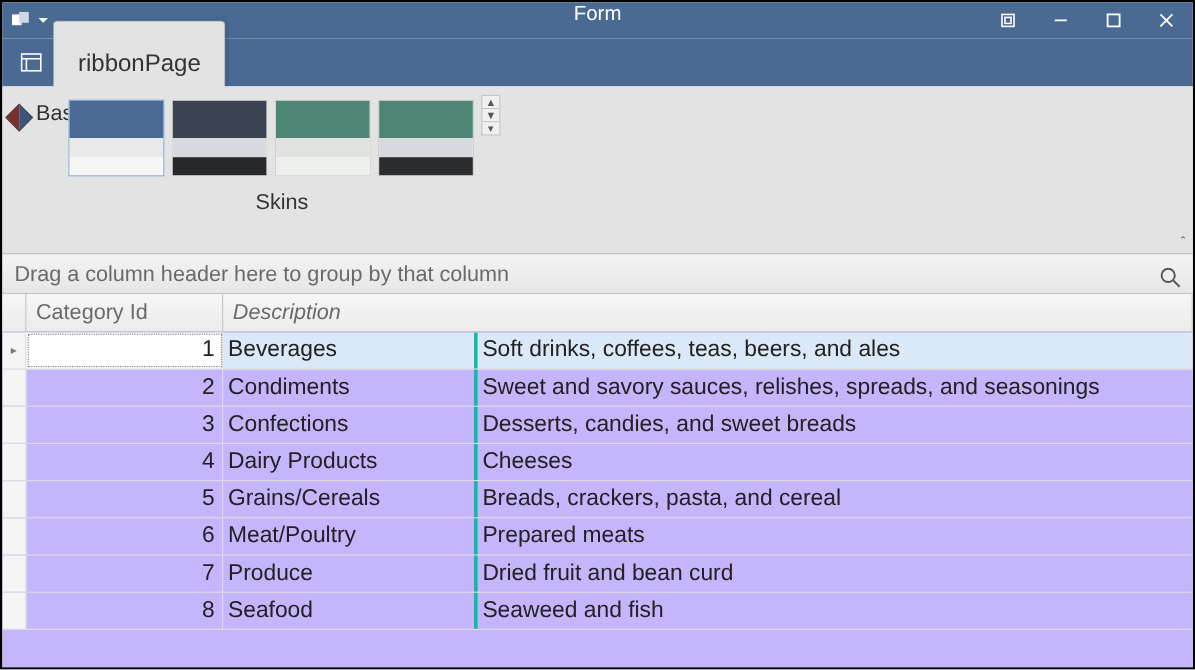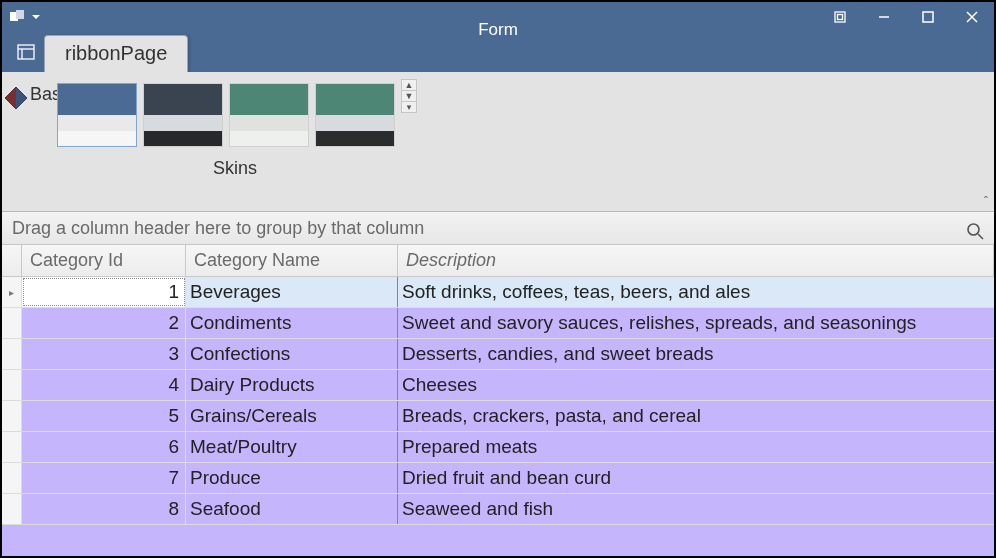--- a/index.html
+++ b/index.html
@@ -6,30 +6,30 @@
   html, body { margin:0; padding:0; font-family: "Segoe UI", Arial, sans-serif; font-size:15px; color:#333; }
   .window { width:996px; height:558px; border:2px solid #000; background:#fff; display:flex; flex-direction:column; position:relative; }
 
   
   .titlebar { height:30px; background:#4a6a94; display:flex; align-items:center; color:#fff; position:relative; }
   .titlebar .app-icon { width:16px; height:14px; margin:0 4px 0 8px; position:relative; }
   .titlebar .app-icon::before { content:""; position:absolute; left:0; top:2px; width:8px; height:9px; background:#fff; }
   .titlebar .app-icon::after  { content:""; position:absolute; left:6px; top:0; width:8px; height:9px; background:#cfd8e4; }
   .titlebar .drop { width:8px; height:8px; margin-left:2px; display:inline-block; }
   .titlebar .drop svg{ display:block;}
-  .titlebar .title { position:absolute; left:0; right:0; text-align:center; top:18px; font-size:17px; pointer-events:none; }
+  .titlebar .title { position:absolute; left:0; right:0; text-align:center; top:0; font-size:17px; pointer-events:none; }
   .win-controls { position:absolute; right:0; top:0; display:flex; height:100%; }
   .win-btn { width:44px; height:100%; display:flex; align-items:center; justify-content:center; color:#fff; }
   .win-btn svg { stroke:#fff; fill:none; }
 
   
   .ribbon-head { height:40px; background:#4a6a94; display:flex; align-items:flex-end; padding-left:8px; }
   .qat-icon { width:24px; height:24px; margin:0 6px 8px 4px; display:flex; align-items:center; justify-content:center; }
   .qat-icon svg { stroke:#fff; fill:none; }
-  .ribbon-tab { background:#e3e3e3; border:1px solid #9aa4ae; border-bottom:none; border-top-left-radius:4px; border-top-right-radius:4px; padding:6px 20px 8px 20px; font-size:20px; color:#333; position:relative; top:1px; box-shadow:2px 0 3px rgba(0,0,0,0.15); }
+  .ribbon-tab { background:#e3e3e3; border:1px solid #9aa4ae; border-bottom:none; border-top-left-radius:4px; border-top-right-radius:4px; padding:24px 20px 8px 20px; font-size:20px; color:#333; position:relative; top:1px; box-shadow:2px 0 3px rgba(0,0,0,0.15); }
 
   
   .ribbon-body { height:140px; background:#e3e3e3; border-bottom:1px solid #b5b9bd; display:flex; position:relative; padding-top:6px; }
   .ribbon-collapse { position:absolute; right:6px; bottom:2px; font-size:12px; color:#666; }
   .group-basic { width:50px; display:flex; flex-direction:row; align-items:flex-start; justify-content:flex-start; padding-top:6px; font-size:18px; }
   .group-basic .basic-icon { width:28px; height:28px; margin-bottom:2px; }
   .group-basic .chev { font-size:10px; color:#555; margin-top:-2px;}
   .group-skins { display:flex; flex-direction:column; align-items:center; }
   .gallery { display:flex; align-items:flex-start; border:1px solid transparent; }
   .swatches { display:flex; gap:6px; padding:4px; }
@@ -49,21 +49,21 @@
   .grid { flex:1; overflow:hidden; background:#c4b5fd; display:flex; flex-direction:column; }
   .grid-header { display:flex; height:32px; background:linear-gradient(#f6f6f6,#ececec); border-bottom:1px solid #c9c9c9; color:#6a6a6a; font-size:18px; }
   .indicator-col { width:20px; border-right:1px solid #c9c9c9; background:linear-gradient(#f6f6f6,#ececec); }
   .col { display:flex; align-items:center; padding:0 8px; border-right:1px solid #c9c9c9; }
   .col-id { width:164px; }
   .col-name { width:212px; }
   .col-desc { flex:1;font-style:italic; }
   .grid-rows { flex:1; overflow:auto; }
   .row { display:flex; height:31px; font-size:19px; color:#222; border-bottom:1px solid #dcdcdc; }
   .row .cell-id { width:164px; text-align:right; padding-right:6px; border-right:1px solid #dcdcdc; display:flex; align-items:center; justify-content:flex-end;}
-  .row .cell-name { width:212px; padding-left:4px; border-right:1px solid #14b8a6; display:flex; align-items:center;}
+  .row .cell-name { width:212px; padding-left:4px; border-right:3px solid #14b8a6; display:flex; align-items:center;}
   .row .cell-desc { flex:1; padding-left:4px; display:flex; align-items:center;text-align:center;}
   .row .ind { width:20px; border-right:1px solid #dcdcdc; display:flex; align-items:center; justify-content:center; font-size:10px; color:#777; background:#f5f5f5;}
   .row.focused { background:#dbe8f7; }
   .row.focused .cell-id { outline:1px dotted #888; outline-offset:-2px; background:#fff; }
 </style>
 </head>
 <body>
 
 <div class="window">
 
@@ -172,21 +172,20 @@
         <circle cx="7.5" cy="7.5" r="5.5"></circle>
           <line x1="12" y1="12" x2="17" y2="17"></line>
       </svg>
     </span>
   </div>
 
   <div class="grid">
     <div class="grid-header">
       <div class="indicator-col"></div>
       <div class="col col-id">Category Id</div>
-      <div class="col col-name">Category Name</div>
       <div class="col col-desc">Description</div>
     </div>
     <div class="grid-rows" id="grid-rows">
         <div class="row focused">
           <div class="ind">▸</div>
           <div class="cell-id">1</div>
           <div class="cell-name">Beverages</div>
           <div class="cell-desc">Soft drinks, coffees, teas, beers, and ales</div>
         </div>
         <div class="row">

